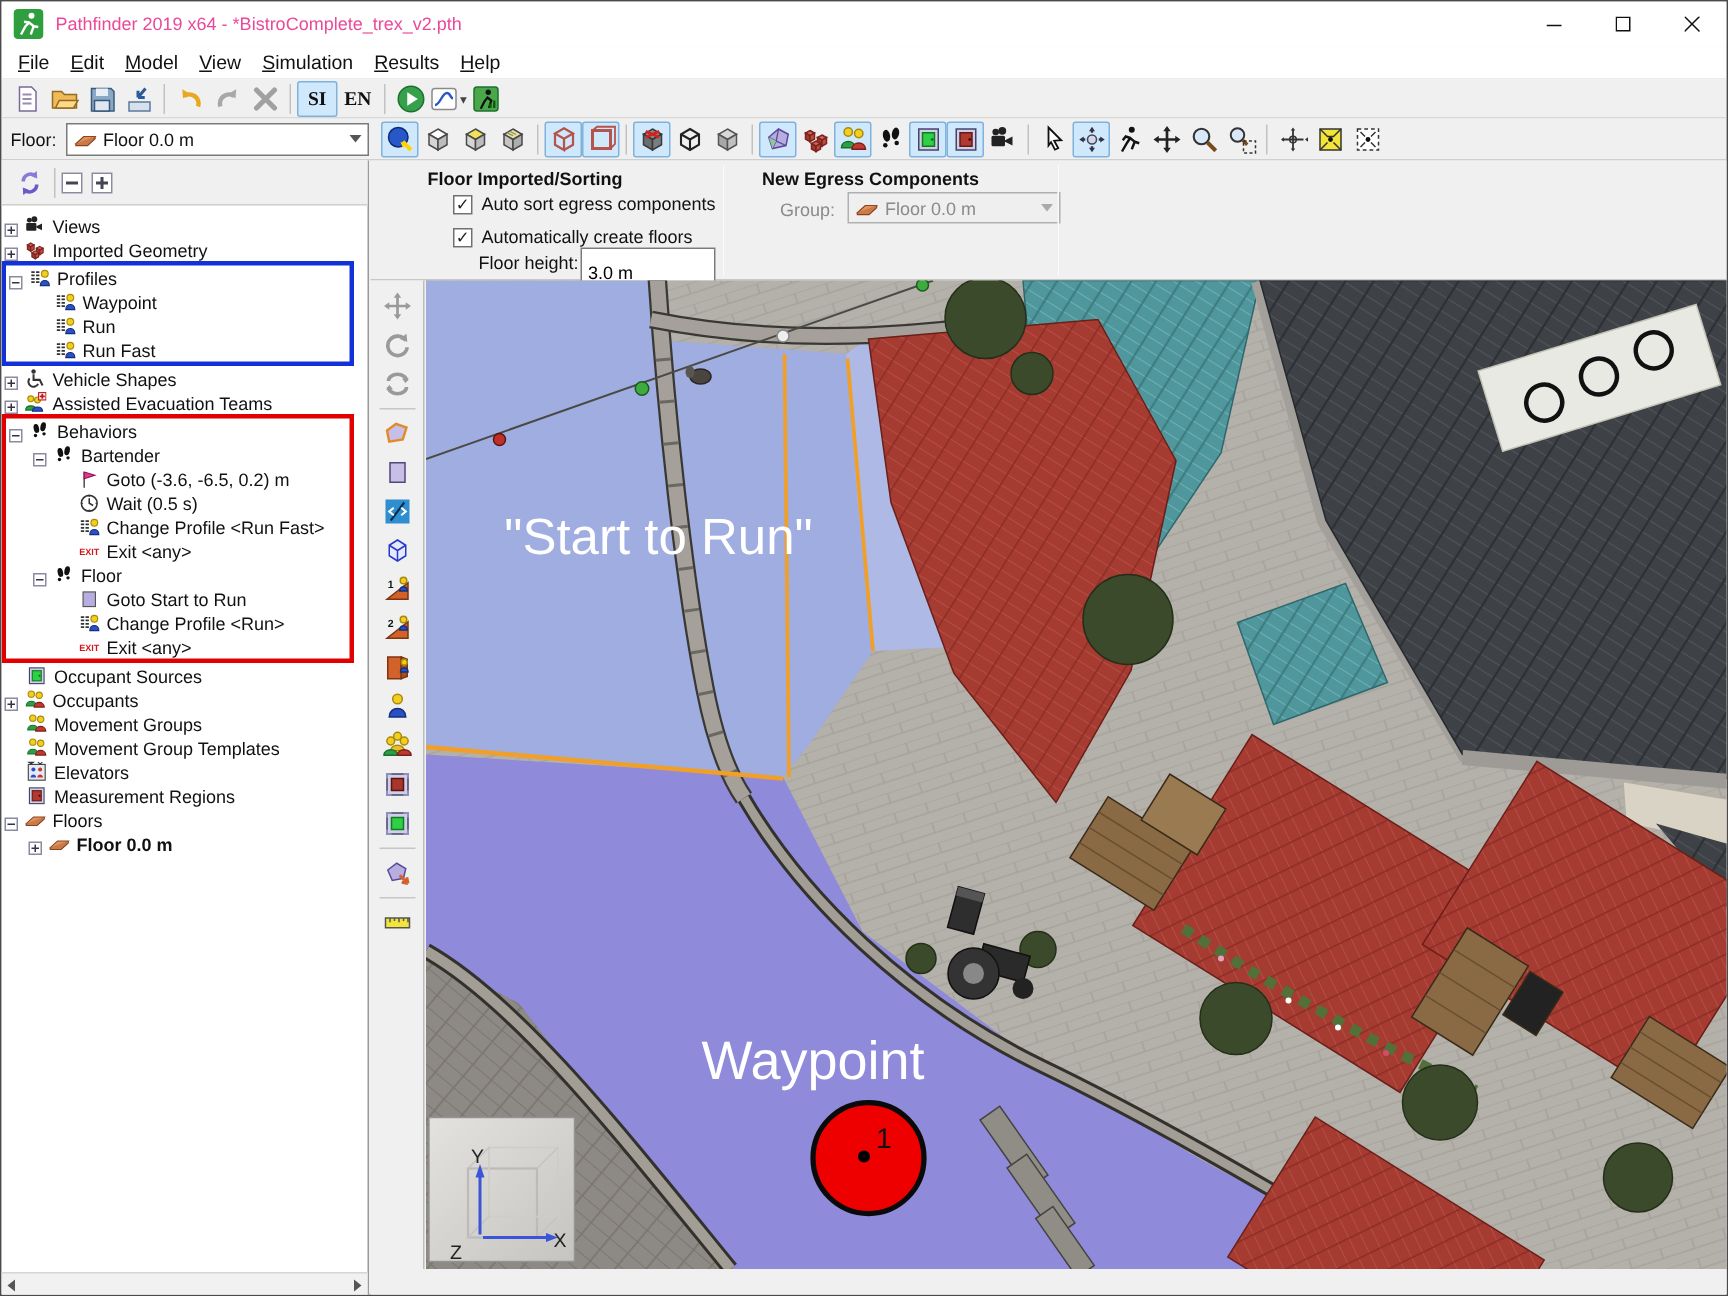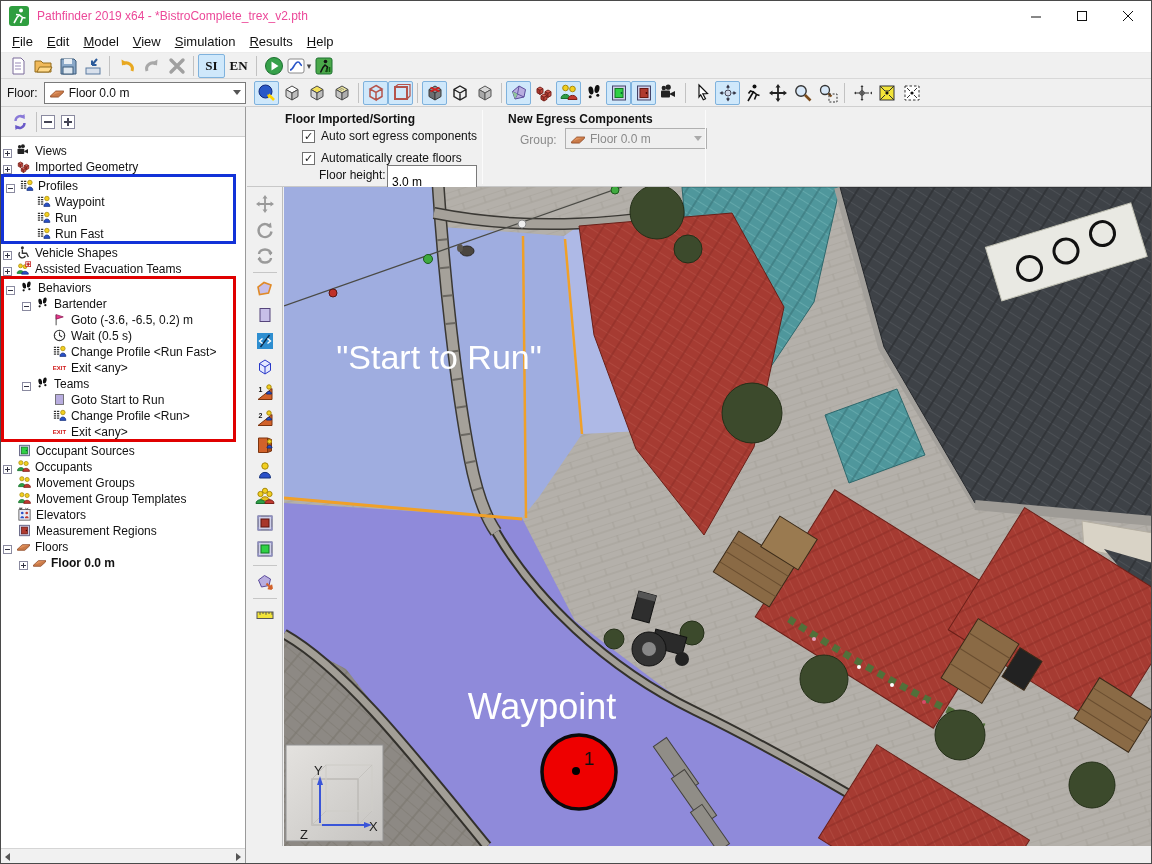--- a/index.html
+++ b/index.html
@@ -664,21 +664,21 @@
             <span style="width: 18px; flex: 0 0 auto;"></span>
             <span class="toggle"></span>
             <span class="ticon">
               <svg width="15" height="15" viewBox="0 0 20 20">
                 <ellipse cx="7" cy="7.5" rx="2.4" ry="4" fill="#111" transform="rotate(-12 7 7.5)"></ellipse>
                 <circle cx="6.2" cy="13.8" r="1.5" fill="#111"></circle>
                 <ellipse cx="13" cy="6" rx="2.4" ry="4" fill="#111" transform="rotate(12 13 6)"></ellipse>
                 <circle cx="13.8" cy="12.3" r="1.5" fill="#111"></circle>
               </svg>
             </span>
-            <span>Teams</span>
+            <span>Floor</span>
           </div>
           <div class="tree-row">
             <span style="width: 48px; flex: 0 0 auto;"></span>
             <span class="ticon">
               <svg width="15" height="15" viewBox="0 0 20 20">
                 <rect x="4.5" y="3.5" width="11" height="13" fill="#b8addf" stroke="#555"></rect>
               </svg>
             </span>
             <span>Goto Start to Run</span>
           </div>

